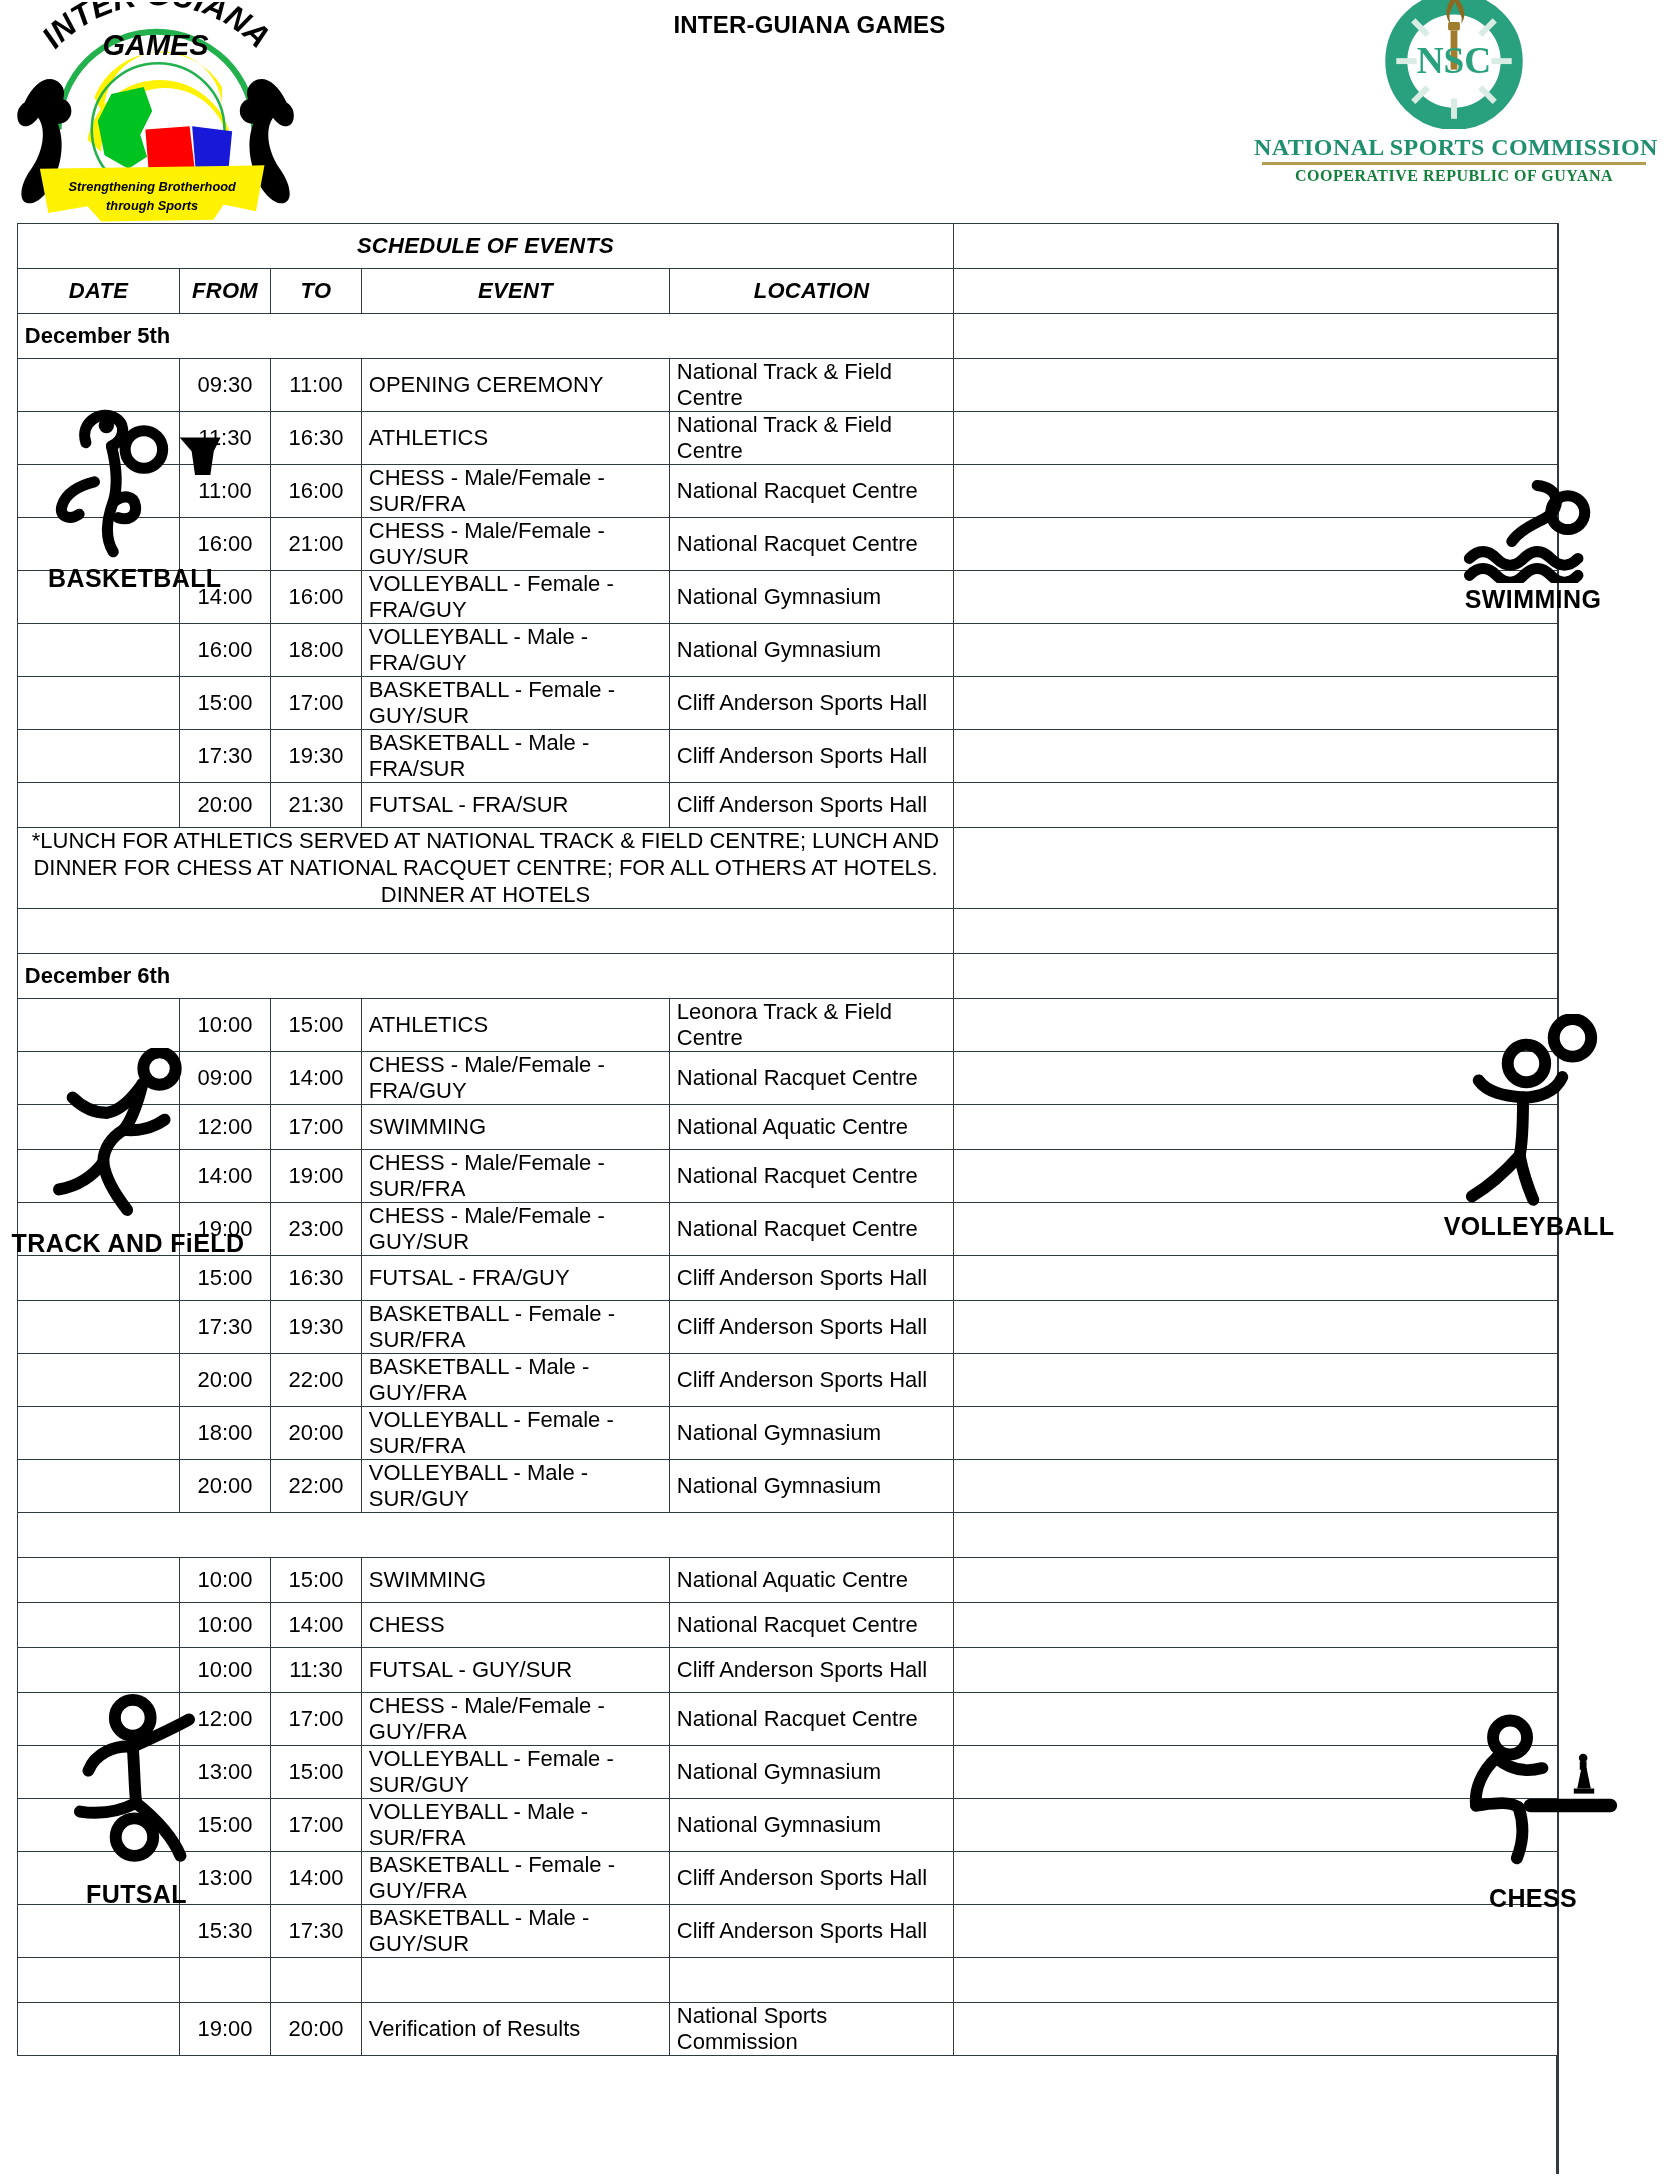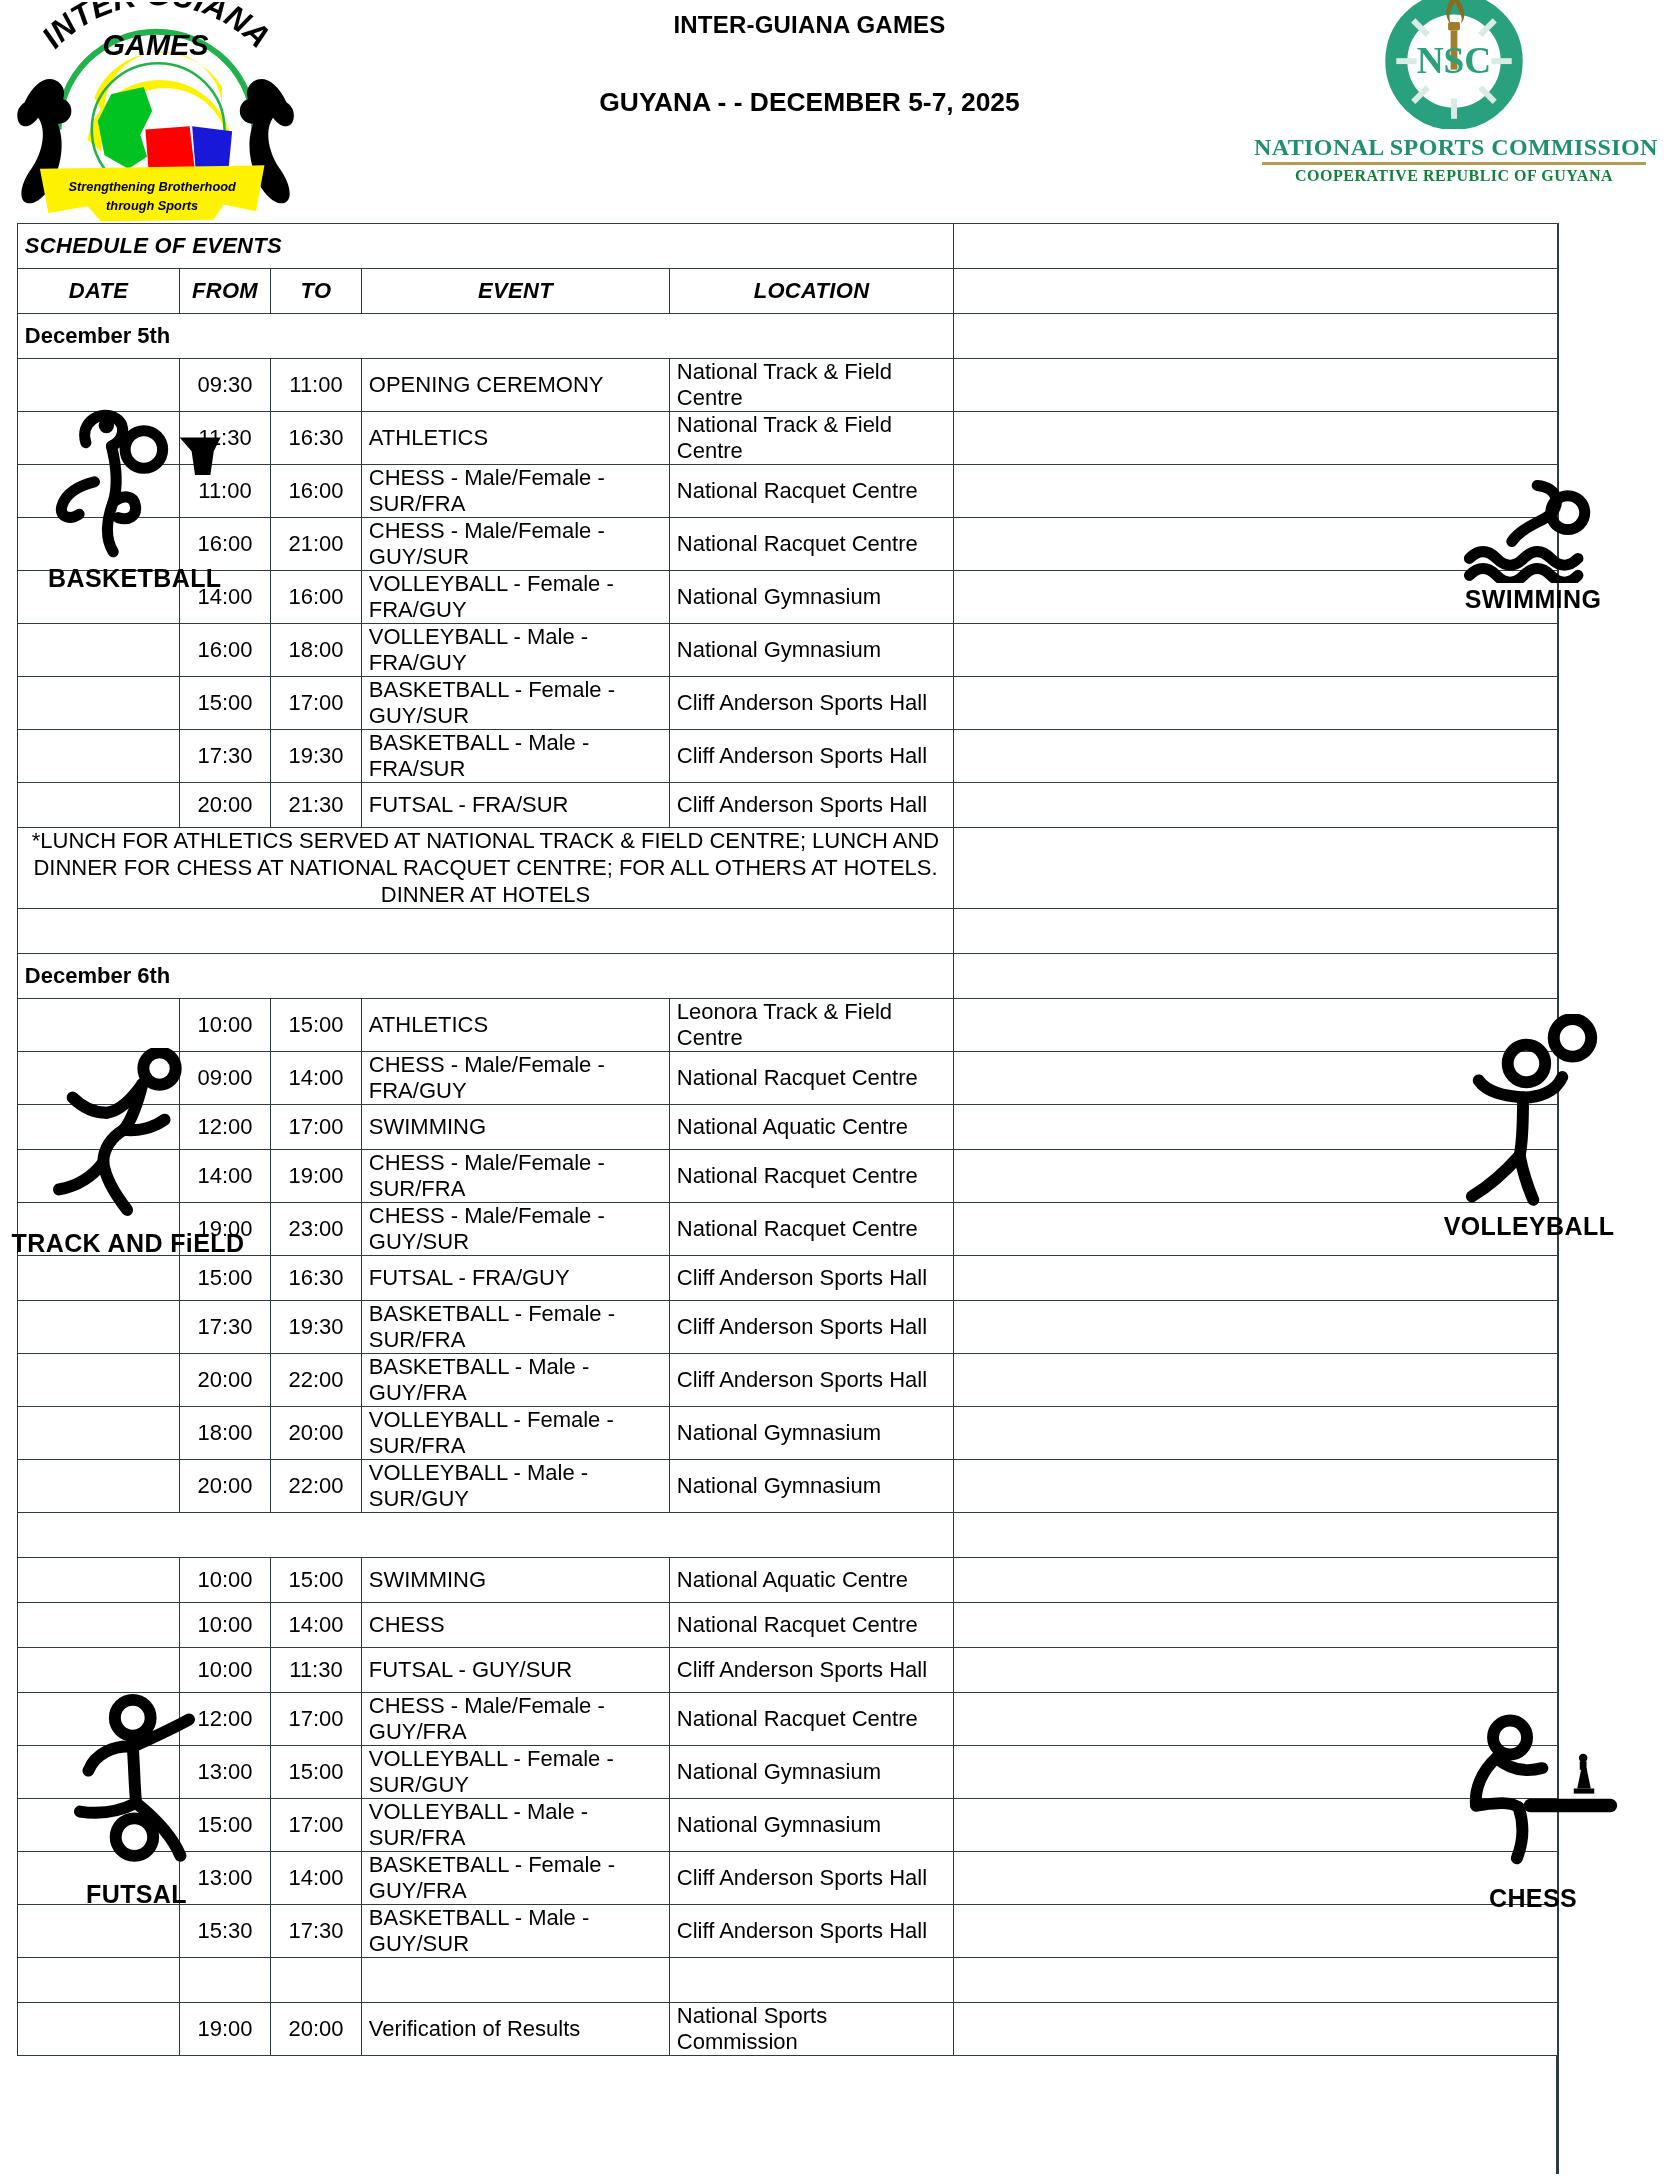--- a/index.html
+++ b/index.html
@@ -97,20 +97,21 @@
   col.c-date  { width: 162px; }
   col.c-from  { width: 91px; }
   col.c-to    { width: 91px; }
   col.c-event { width: 308px; }
   col.c-loc   { width: 284px; }
   col.c-pad   { width: 604px; }
 
   td.pad { border-top: none; border-bottom: none; border-right: none; background: #fff; }
 
   .banner td {
+    text-align: center;
     font-weight: 700;
     font-style: italic;
     font-size: 25.6px;
     letter-spacing: 0.3px;
     height: 43px;
   }
   .colhead td {
     text-align: center;
     font-weight: 700;
     font-style: italic;
@@ -199,21 +200,20 @@
       <text font-family="Liberation Sans, sans-serif" font-size="37" font-weight="700" font-style="italic" fill="#000">
         <textPath href="#archpath" startOffset="50%" text-anchor="middle">INTER GUIANA</textPath>
       </text>
       <path id="archpath" d="M28 96 A160 160 0 0 1 318 96" fill="none"></path>
       <text x="172" y="62" font-family="Liberation Sans, sans-serif" font-size="34" font-weight="700" font-style="italic" text-anchor="middle" fill="#000">GAMES</text>
     </svg>
   </div>
 
   <div class="title-block">
     <div class="main-title">INTER-GUIANA GAMES</div>
-    <div class="sub-title">GUYANA - - DECEMBER 5-7, 2025</div>
   </div>
 
   <div class="logo-right">
     <svg width="400" height="129" viewBox="0 0 470 152">
       <g transform="translate(235,72)">
         <circle cx="0" cy="0" r="68" fill="none" stroke="#2aa17e" stroke-width="26"></circle>
         <g stroke="#d8ece4" stroke-width="7">
           <line x1="-68" y1="0" x2="-44" y2="0"></line>
           <line x1="68" y1="0" x2="44" y2="0"></line>
           <line x1="0" y1="68" x2="0" y2="44"></line>

